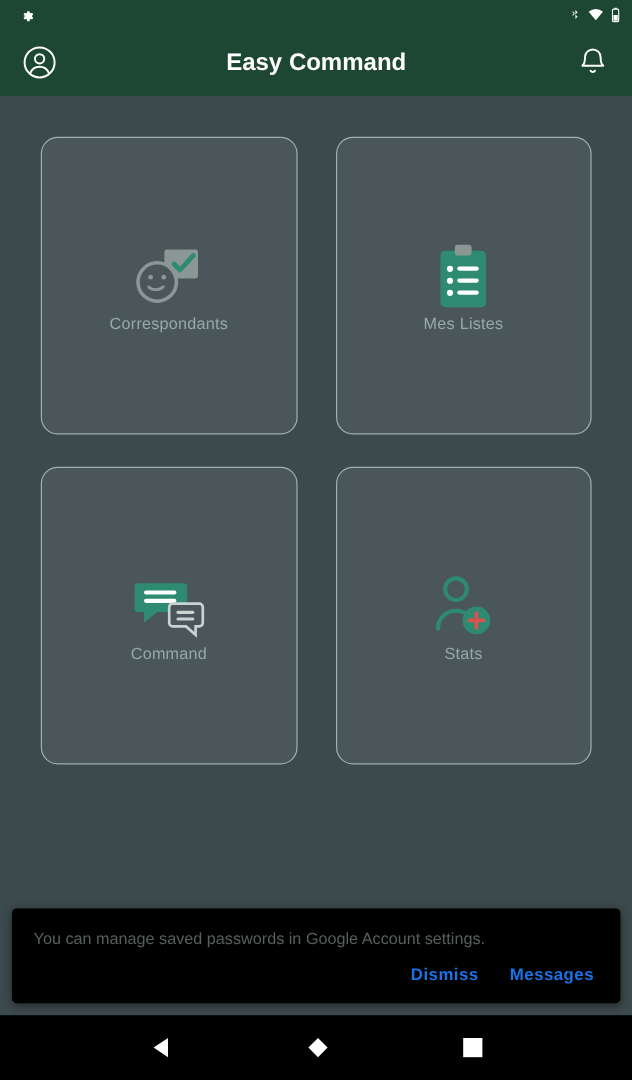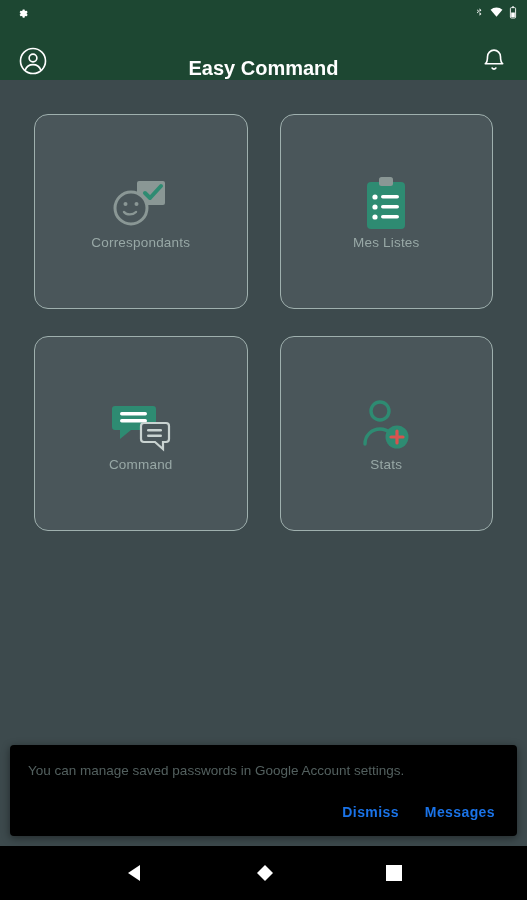--- a/index.html
+++ b/index.html
@@ -17,21 +17,21 @@
     display: flex; align-items: center; padding: 0 10px;
     font-size: 12px; letter-spacing: .2px;
   }
   .status-left { display: flex; align-items: center; gap: 7px; flex-direction: column; }
   .status-right { margin-left: auto; display: flex; align-items: center; gap: 6px; }
   .status-icon { display: inline-flex; align-items: center; justify-content: center; }
 
   
   .appbar {
     height: 56px; background: #1d4732; color: #ffffff;
-    display: flex; align-items: flex-end; padding: 0 14px;
+    display: flex; align-items: center; padding: 0 14px;
     position: relative;
   }
   .appbar-title {
     position: absolute; left: 0; right: 0; text-align: center;
     font-size: 20px; font-weight: bold; color: #ffffff;
     pointer-events: none;
   }
   .icon-btn {
     width: 38px; height: 38px; border-radius: 50%;
     display: flex; align-items: center; justify-content: center;
@@ -45,21 +45,21 @@
     background: #3d4a4d;
     padding: 34px 34px 0 34px;
     overflow: hidden;
   }
   .grid {
     display: grid;
     grid-template-columns: 1fr 1fr;
     gap: 27px 32px;
   }
   .tile {
-    height: 195px;
+    height: 248px;
     background: #4a565a;
     border: 1px solid #9fb0ae;
     border-radius: 14px;
     display: flex; flex-direction: column;
     align-items: center; justify-content: center;
   }
   .tile-label {
     color: #98a8a6; font-size: 13.5px; letter-spacing: .2px;
   }
   .tile-icon { width: 66px; height: 62px; display: flex; align-items: center; justify-content: center; }
@@ -70,21 +70,21 @@
     background: #000000; border-radius: 4px;
     box-shadow: 0 2px 8px rgba(0,0,0,.45);
     padding: 18px 18px 8px 18px;
   }
   .snackbar-text { color: #53605f; font-size: 13.5px; }
   .snackbar-actions {
     display: flex; justify-content: flex-end; gap: 26px;
     padding: 14px 4px 8px 0;
   }
   .snackbar-btn {
-    color: #1a73e8; font-size: 14px; font-weight: bold; letter-spacing: .4px; margin-top: 12px;
+    color: #1a73e8; font-size: 14px; font-weight: bold; letter-spacing: .4px;
   }
 
   
   .navbar {
     position: absolute; left: 0; right: 0; bottom: 0;
     height: 54px; background: #000000;
     display: flex; align-items: center; justify-content: center; gap: 110px;
   }
   .nav-shape { display: flex; align-items: center; justify-content: center; }
 </style>

